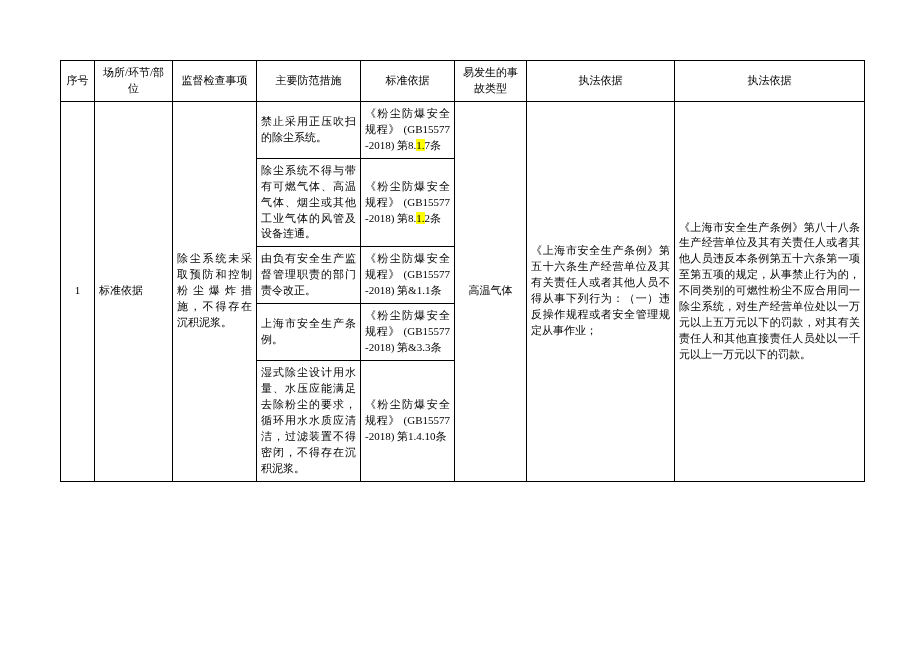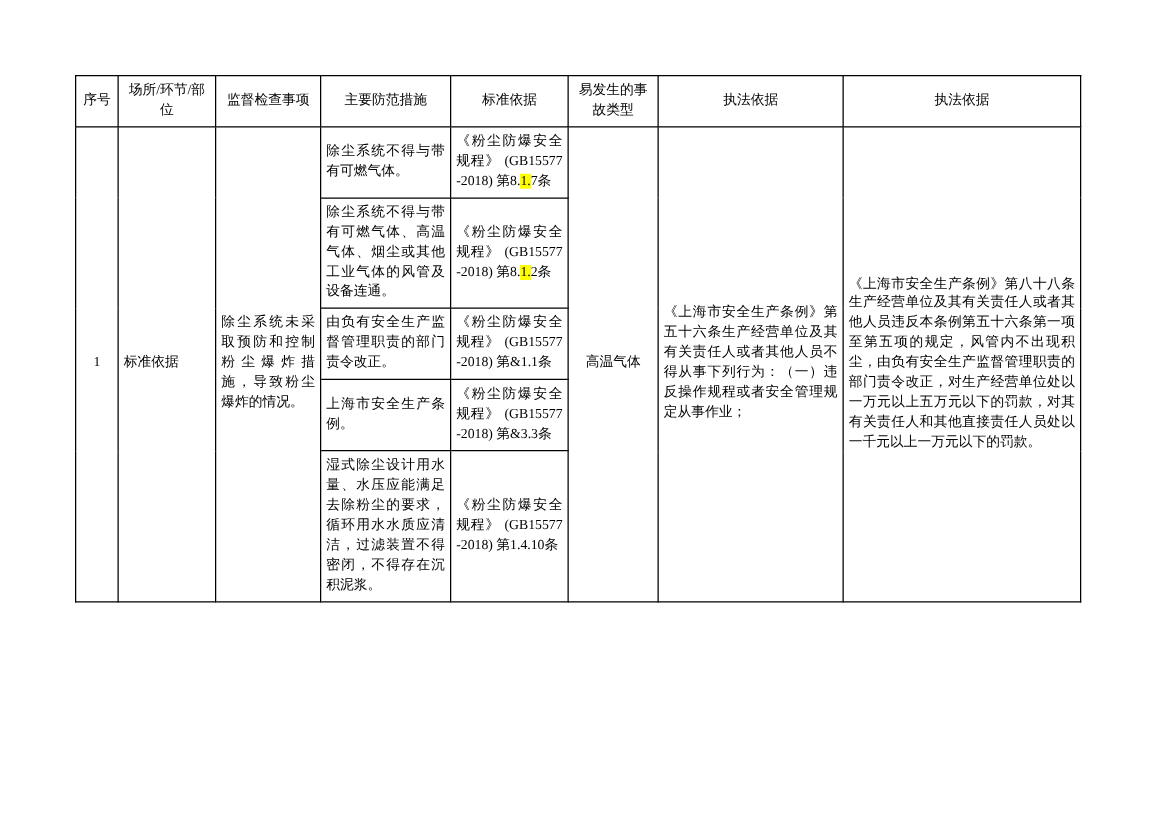--- a/index.html
+++ b/index.html
@@ -63,30 +63,30 @@
       <th>标准依据</th>
       <th>易发生的事故类型</th>
       <th>执法依据</th>
       <th>执法依据</th>
     </tr>
   </thead>
   <tbody>
     <tr>
       <td rowspan="5" class="center">1</td>
       <td rowspan="5" class="just">标准依据</td>
-      <td rowspan="5" class="just">除尘系统未采取预防和控制粉尘爆炸措施，导致粉尘爆炸的情况。</td>
-      <td class="just">除尘系统不得与带有可燃气体。</td>
+      <td rowspan="5" class="just">除尘系统未采取预防和控制粉尘爆炸措施，不得存在沉积泥浆。</td>
+      <td class="just">禁止采用正压吹扫的除尘系统。</td>
       <td class="just">
         <span>《粉尘防爆安全规程》</span>
         <span>(GB15577-2018)</span>
         <span>第8.</span><span class="hl">1.</span><span>7条</span>
       </td>
       <td rowspan="5" class="center">高温气体</td>
       <td rowspan="5" class="just">《上海市安全生产条例》第五十六条生产经营单位及其有关责任人或者其他人员不得从事下列行为：（一）违反操作规程或者安全管理规定从事作业；</td>
-      <td rowspan="5" class="just">《上海市安全生产条例》第八十八条生产经营单位及其有关责任人或者其他人员违反本条例第五十六条第一项至第五项的规定，风管内不出现积尘，由负有安全生产监督管理职责的部门责令改正，对生产经营单位处以一万元以上五万元以下的罚款，对其有关责任人和其他直接责任人员处以一千元以上一万元以下的罚款。</td>
+      <td rowspan="5" class="just">《上海市安全生产条例》第八十八条生产经营单位及其有关责任人或者其他人员违反本条例第五十六条第一项至第五项的规定，从事禁止行为的，不同类别的可燃性粉尘不应合用同一除尘系统，对生产经营单位处以一万元以上五万元以下的罚款，对其有关责任人和其他直接责任人员处以一千元以上一万元以下的罚款。</td>
     </tr>
     <tr>
       <td class="just">除尘系统不得与带有可燃气体、高温气体、烟尘或其他工业气体的风管及设备连通。</td>
       <td class="just">
         <span>《粉尘防爆安全规程》</span>
         <span>(GB15577-2018)</span>
         <span>第8.</span><span class="hl">1.</span><span>2条</span>
       </td>
     </tr>
     <tr>

